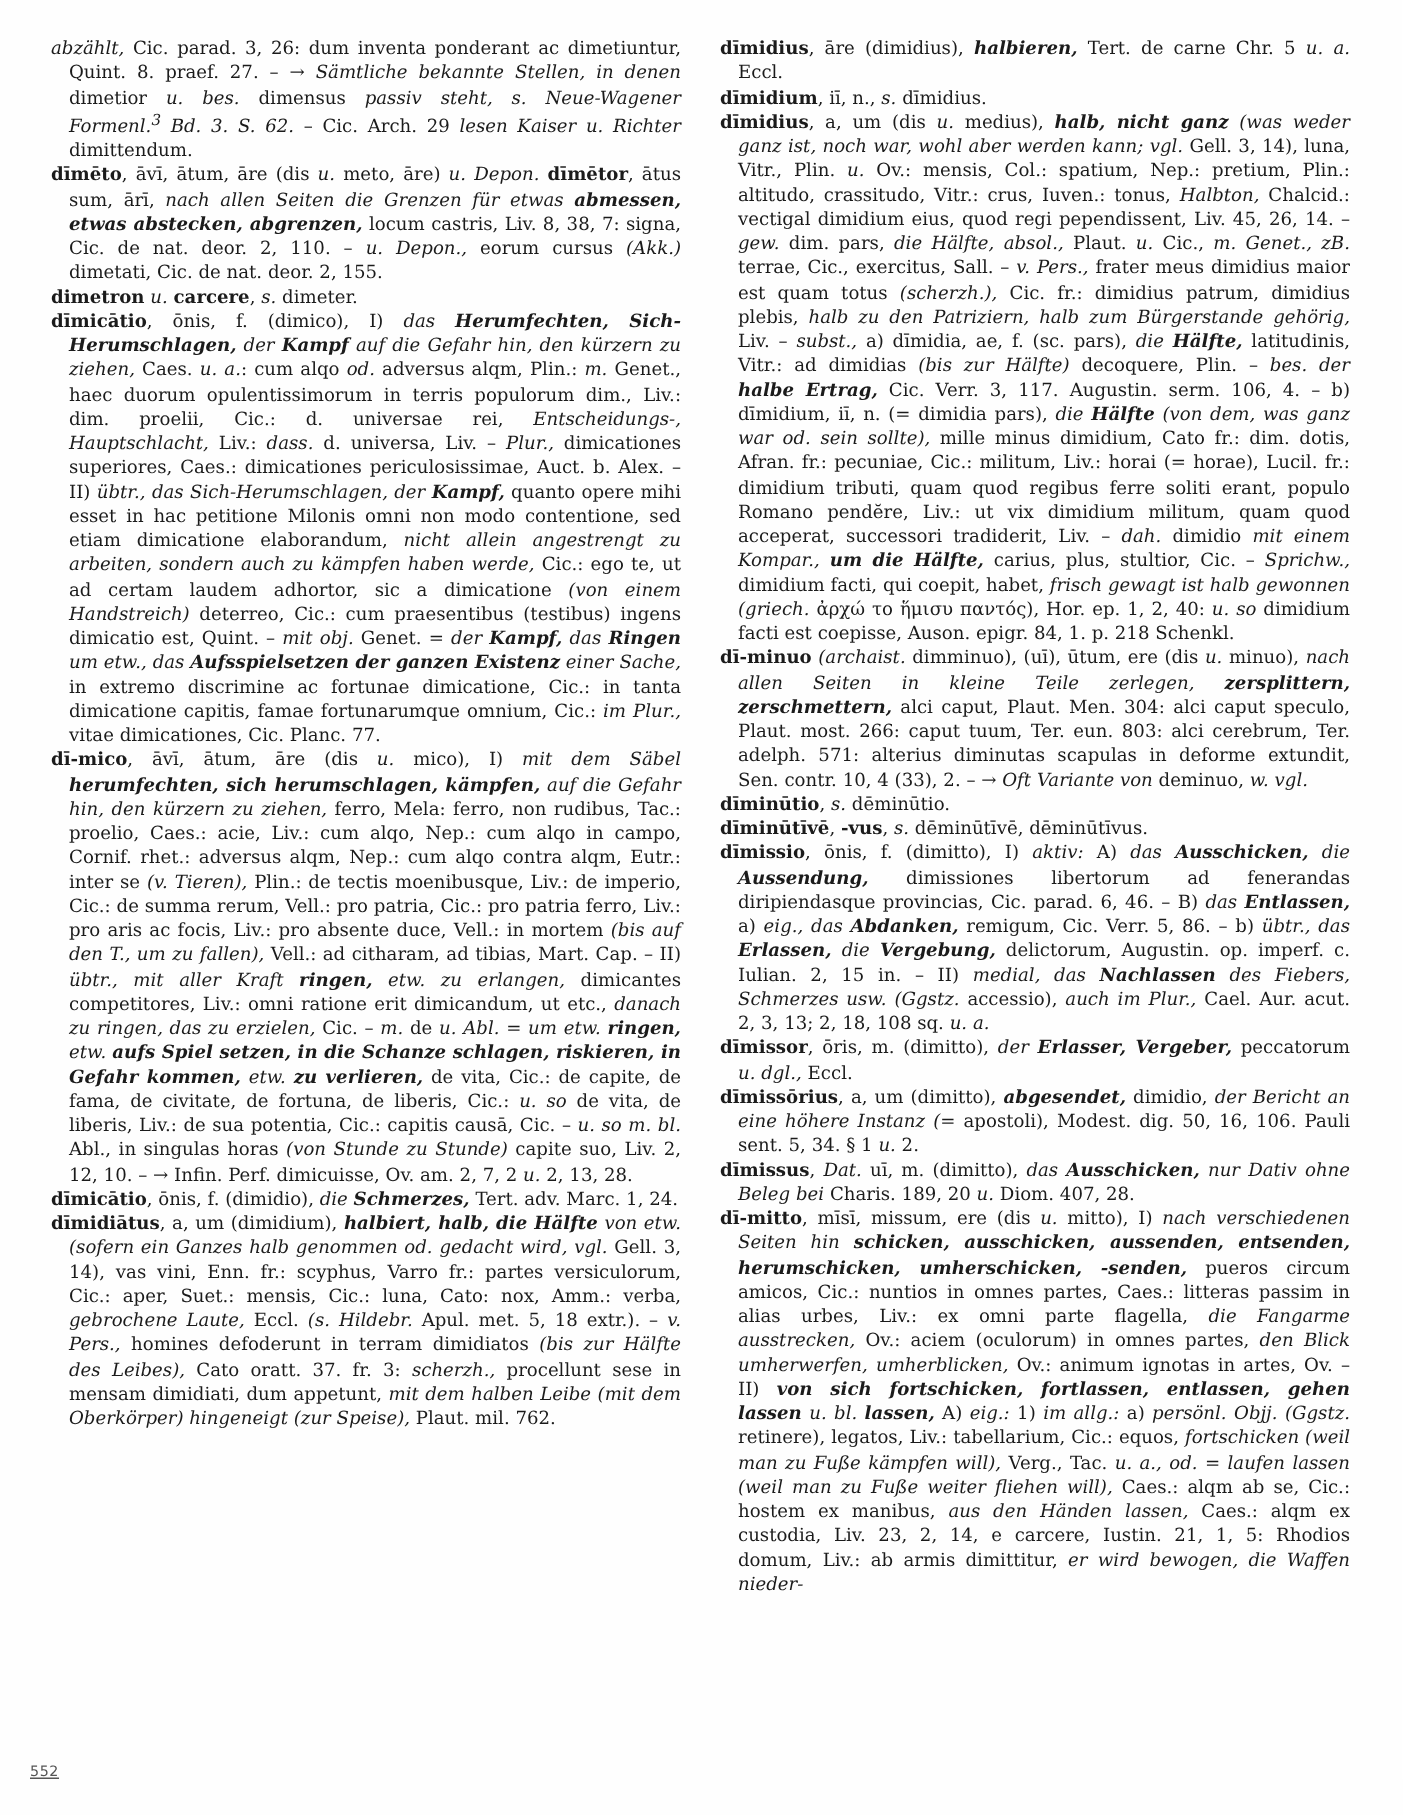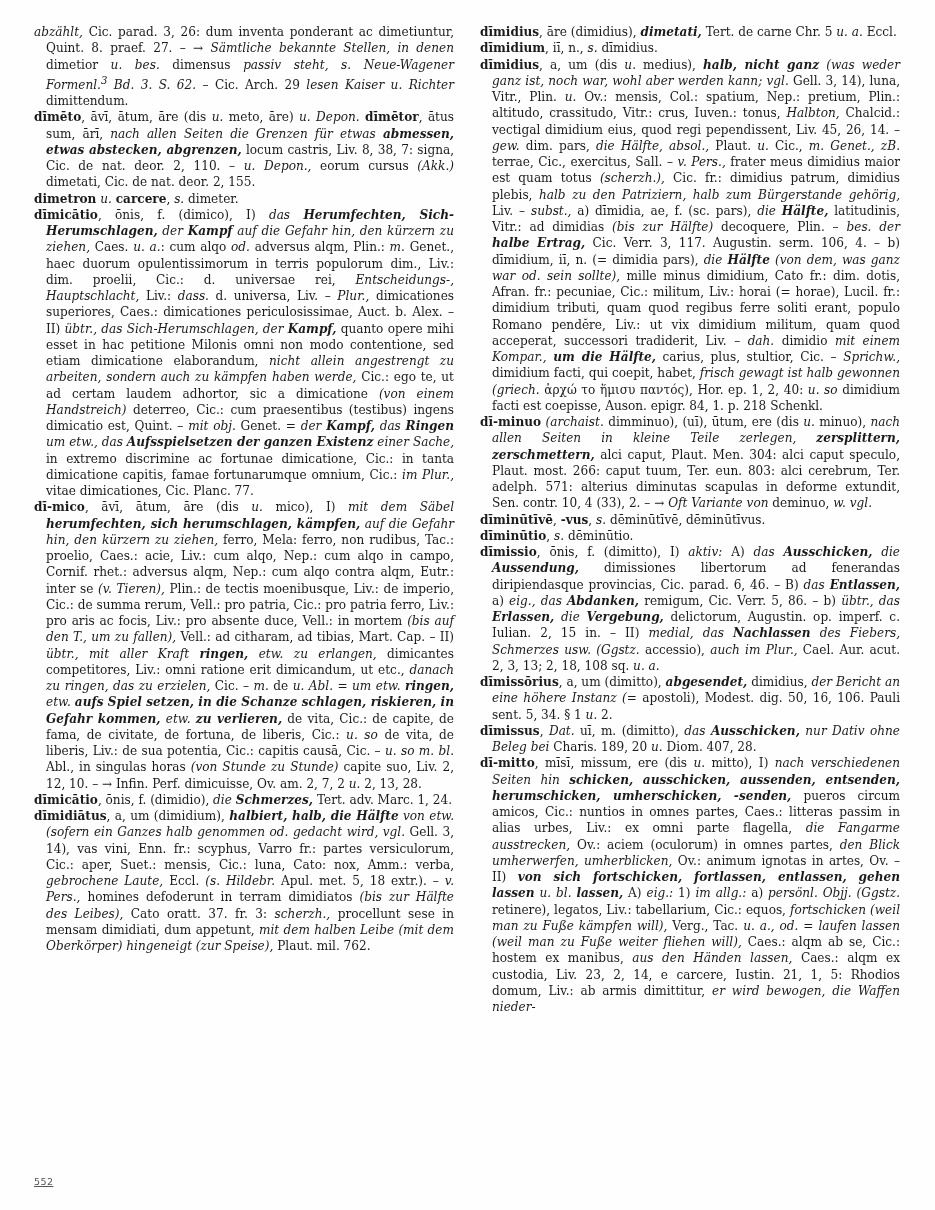--- a/index.html
+++ b/index.html
@@ -37,21 +37,21 @@
     margin:0 0 0 0;
     text-indent:0;
     padding-left:12px;
     text-indent:-12px;
   }
   .hw{font-weight:bold;}
   .it{font-style:italic;}
   .bi{font-weight:bold;font-style:italic;}
   .pageno{
     position:absolute;
-    left:34px;
+    left:20px;
     top:1176px;
     font-size:9.5px;
     color:#555;
     font-family:"DejaVu Sans","Liberation Sans",sans-serif;
     letter-spacing:0.4px;
     text-decoration:underline;
   }
 </style>
 </head>
 <body>
@@ -63,28 +63,29 @@
     <div class="col" id="col-left">
         <p class="entry"><span class="it">abzählt,</span><span> Cic. parad. 3, 26: dum inventa ponderant ac dimetiuntur, Quint. 8. praef. 27. – → </span><span class="it">Sämtliche bekannte Stellen, in denen</span><span> dimetior </span><span class="it">u. bes.</span><span> dimensus </span><span class="it">passiv steht, s. Neue-Wagener Formenl.</span><sup class="it">3</sup><span class="it"> Bd. 3. S. 62.</span><span> – Cic. Arch. 29 </span><span class="it">lesen Kaiser u. Richter</span><span> dimittendum.</span></p>
         <p class="entry"><span class="hw">dīmēto</span><span>, āvī, ātum, āre (dis </span><span class="it">u.</span><span> meto, āre) </span><span class="it">u. Depon.</span><span> </span><span class="hw">dīmētor</span><span>, ātus sum, ārī, </span><span class="it">nach allen Seiten die Grenzen für etwas </span><span class="bi">abmessen, etwas abstecken, abgrenzen,</span><span> locum castris, Liv. 8, 38, 7: signa, Cic. de nat. deor. 2, 110. – </span><span class="it">u. Depon.,</span><span> eorum cursus </span><span class="it">(Akk.)</span><span> dimetati, Cic. de nat. deor. 2, 155.</span></p>
         <p class="entry"><span class="hw">dimetron</span><span> </span><span class="it">u.</span><span> </span><span class="hw">carcere</span><span>, </span><span class="it">s.</span><span> dimeter.</span></p>
         <p class="entry"><span class="hw">dīmicātio</span><span>, ōnis, f. (dimico), I) </span><span class="it">das </span><span class="bi">Herumfechten, Sich-Herumschlagen,</span><span class="it"> der </span><span class="bi">Kampf</span><span class="it"> auf die Gefahr hin, den kürzern zu ziehen,</span><span> Caes. </span><span class="it">u. a.</span><span>: cum alqo </span><span class="it">od.</span><span> adversus alqm, Plin.: </span><span class="it">m.</span><span> Genet., haec duorum opulentissimorum in terris populorum dim., Liv.: dim. proelii, Cic.: d. universae rei, </span><span class="it">Entscheidungs-, Hauptschlacht,</span><span> Liv.: </span><span class="it">dass.</span><span> d. universa, Liv. – </span><span class="it">Plur.,</span><span> dimicationes superiores, Caes.: dimicationes periculosissimae, Auct. b. Alex. – II) </span><span class="it">übtr., das Sich-Herumschlagen, der </span><span class="bi">Kampf,</span><span> quanto opere mihi esset in hac petitione Milonis omni non modo contentione, sed etiam dimicatione elaborandum, </span><span class="it">nicht allein angestrengt zu arbeiten, sondern auch zu kämpfen haben werde,</span><span> Cic.: ego te, ut ad certam laudem adhortor, sic a dimicatione </span><span class="it">(von einem Handstreich)</span><span> deterreo, Cic.: cum praesentibus (testibus) ingens dimicatio est, Quint. – </span><span class="it">mit obj.</span><span> Genet. = </span><span class="it">der </span><span class="bi">Kampf,</span><span class="it"> das </span><span class="bi">Ringen</span><span class="it"> um etw., das </span><span class="bi">Aufsspielsetzen der ganzen Existenz</span><span class="it"> einer Sache,</span><span> in extremo discrimine ac fortunae dimicatione, Cic.: in tanta dimicatione capitis, famae fortunarumque omnium, Cic.: </span><span class="it">im Plur.,</span><span> vitae dimicationes, Cic. Planc. 77.</span></p>
         <p class="entry"><span class="hw">dī-mico</span><span>, āvī, ātum, āre (dis </span><span class="it">u.</span><span> mico), I) </span><span class="it">mit dem Säbel </span><span class="bi">herumfechten, sich herumschlagen, kämpfen,</span><span class="it"> auf die Gefahr hin, den kürzern zu ziehen,</span><span> ferro, Mela: ferro, non rudibus, Tac.: proelio, Caes.: acie, Liv.: cum alqo, Nep.: cum alqo in campo, Cornif. rhet.: adversus alqm, Nep.: cum alqo contra alqm, Eutr.: inter se </span><span class="it">(v. Tieren),</span><span> Plin.: de tectis moenibusque, Liv.: de imperio, Cic.: de summa rerum, Vell.: pro patria, Cic.: pro patria ferro, Liv.: pro aris ac focis, Liv.: pro absente duce, Vell.: in mortem </span><span class="it">(bis auf den T., um zu fallen),</span><span> Vell.: ad citharam, ad tibias, Mart. Cap. – II) </span><span class="it">übtr., mit aller Kraft </span><span class="bi">ringen,</span><span class="it"> etw. zu erlangen,</span><span> dimicantes competitores, Liv.: omni ratione erit dimicandum, ut etc., </span><span class="it">danach zu ringen, das zu erzielen,</span><span> Cic. – </span><span class="it">m.</span><span> de </span><span class="it">u. Abl.</span><span> = </span><span class="it">um etw. </span><span class="bi">ringen,</span><span class="it"> etw. </span><span class="bi">aufs Spiel setzen, in die Schanze schlagen, riskieren, in Gefahr kommen,</span><span class="it"> etw. </span><span class="bi">zu verlieren,</span><span> de vita, Cic.: de capite, de fama, de civitate, de fortuna, de liberis, Cic.: </span><span class="it">u. so</span><span> de vita, de liberis, Liv.: de sua potentia, Cic.: capitis causā, Cic. – </span><span class="it">u. so m. bl.</span><span> Abl., in singulas horas </span><span class="it">(von Stunde zu Stunde)</span><span> capite suo, Liv. 2, 12, 10. – → Infin. Perf. dimicuisse, Ov. am. 2, 7, 2 </span><span class="it">u.</span><span> 2, 13, 28.</span></p>
         <p class="entry"><span class="hw">dīmicātio</span><span>, ōnis, f. (dimidio), </span><span class="it">die </span><span class="bi">Schmerzes,</span><span> Tert. adv. Marc. 1, 24.</span></p>
         <p class="entry"><span class="hw">dīmidiātus</span><span>, a, um (dimidium), </span><span class="bi">halbiert, halb, die Hälfte</span><span class="it"> von etw. (sofern ein Ganzes halb genommen od. gedacht wird, vgl.</span><span> Gell. 3, 14), vas vini, Enn. fr.: scyphus, Varro fr.: partes versiculorum, Cic.: aper, Suet.: mensis, Cic.: luna, Cato: nox, Amm.: verba, </span><span class="it">gebrochene Laute,</span><span> Eccl. </span><span class="it">(s. Hildebr.</span><span> Apul. met. 5, 18 extr.). – </span><span class="it">v. Pers.,</span><span> homines defoderunt in terram dimidiatos </span><span class="it">(bis zur Hälfte des Leibes),</span><span> Cato oratt. 37. fr. 3: </span><span class="it">scherzh.,</span><span> procellunt sese in mensam dimidiati, dum appetunt, </span><span class="it">mit dem halben Leibe (mit dem Oberkörper) hingeneigt (zur Speise),</span><span> Plaut. mil. 762.</span></p>
       </div>
     <div class="col" id="col-right">
-        <p class="entry"><span class="hw">dīmidius</span><span>, āre (dimidius), </span><span class="bi">dimetati,</span><span> Tert. de carne Chr. 5 </span><span class="it">u. a.</span><span> Eccl.</span></p>
+        <p class="entry"><span class="hw">dīmidius</span><span>, āre (dimidius), </span><span class="bi">halbieren,</span><span> Tert. de carne Chr. 5 </span><span class="it">u. a.</span><span> Eccl.</span></p>
         <p class="entry"><span class="hw">dīmidium</span><span>, iī, n., </span><span class="it">s.</span><span> dīmidius.</span></p>
         <p class="entry"><span class="hw">dīmidius</span><span>, a, um (dis </span><span class="it">u.</span><span> medius), </span><span class="bi">halb, nicht ganz</span><span class="it"> (was weder ganz ist, noch war, wohl aber werden kann; vgl.</span><span> Gell. 3, 14), luna, Vitr., Plin. </span><span class="it">u.</span><span> Ov.: mensis, Col.: spatium, Nep.: pretium, Plin.: altitudo, crassitudo, Vitr.: crus, Iuven.: tonus, </span><span class="it">Halbton,</span><span> Chalcid.: vectigal dimidium eius, quod regi pependissent, Liv. 45, 26, 14. – </span><span class="it">gew.</span><span> dim. pars, </span><span class="it">die Hälfte, absol.,</span><span> Plaut. </span><span class="it">u.</span><span> Cic., </span><span class="it">m. Genet., zB.</span><span> terrae, Cic., exercitus, Sall. – </span><span class="it">v. Pers.,</span><span> frater meus dimidius maior est quam totus </span><span class="it">(scherzh.),</span><span> Cic. fr.: dimidius patrum, dimidius plebis, </span><span class="it">halb zu den Patriziern, halb zum Bürgerstande gehörig,</span><span> Liv. – </span><span class="it">subst.,</span><span> a) dīmidia, ae, f. (sc. pars), </span><span class="it">die </span><span class="bi">Hälfte,</span><span> latitudinis, Vitr.: ad dimidias </span><span class="it">(bis zur Hälfte)</span><span> decoquere, Plin. – </span><span class="it">bes. der </span><span class="bi">halbe Ertrag,</span><span> Cic. Verr. 3, 117. Augustin. serm. 106, 4. – b) dīmidium, iī, n. (= dimidia pars), </span><span class="it">die </span><span class="bi">Hälfte</span><span class="it"> (von dem, was ganz war od. sein sollte),</span><span> mille minus dimidium, Cato fr.: dim. dotis, Afran. fr.: pecuniae, Cic.: militum, Liv.: horai (= horae), Lucil. fr.: dimidium tributi, quam quod regibus ferre soliti erant, populo Romano pendĕre, Liv.: ut vix dimidium militum, quam quod acceperat, successori tradiderit, Liv. – </span><span class="it">dah.</span><span> dimidio </span><span class="it">mit einem Kompar., </span><span class="bi">um die Hälfte,</span><span> carius, plus, stultior, Cic. – </span><span class="it">Sprichw.,</span><span> dimidium facti, qui coepit, habet, </span><span class="it">frisch gewagt ist halb gewonnen (griech.</span><span> ἀρχώ το ἥμισυ παντός), Hor. ep. 1, 2, 40: </span><span class="it">u. so</span><span> dimidium facti est coepisse, Auson. epigr. 84, 1. p. 218 Schenkl.</span></p>
         <p class="entry"><span class="hw">dī-minuo</span><span> </span><span class="it">(archaist.</span><span> dimminuo), (uī), ūtum, ere (dis </span><span class="it">u.</span><span> minuo), </span><span class="it">nach allen Seiten in kleine Teile zerlegen, </span><span class="bi">zersplittern, zerschmettern,</span><span> alci caput, Plaut. Men. 304: alci caput speculo, Plaut. most. 266: caput tuum, Ter. eun. 803: alci cerebrum, Ter. adelph. 571: alterius diminutas scapulas in deforme extundit, Sen. contr. 10, 4 (33), 2. – → </span><span class="it">Oft Variante von</span><span> deminuo, </span><span class="it">w. vgl.</span></p>
+        <p class="entry"><span class="hw">dīminūtio</span><span>, </span><span class="it">s.</span><span> dēminūtio.</span></p>
         <p class="entry"><span class="hw">dīminūtīvē</span><span>, </span><span class="hw">-vus</span><span>, </span><span class="it">s.</span><span> dēminūtīvē, dēminūtīvus.</span></p>
-        <p class="entry"><span class="hw">dīminūtio</span><span>, </span><span class="it">s.</span><span> dēminūtio.</span></p>
         <p class="entry"><span class="hw">dīmissio</span><span>, ōnis, f. (dimitto), I) </span><span class="it">aktiv:</span><span> A) </span><span class="it">das </span><span class="bi">Ausschicken,</span><span class="it"> die </span><span class="bi">Aussendung,</span><span> dimissiones libertorum ad fenerandas diripiendasque provincias, Cic. parad. 6, 46. – B) </span><span class="it">das </span><span class="bi">Entlassen,</span><span> a) </span><span class="it">eig., das </span><span class="bi">Abdanken,</span><span> remigum, Cic. Verr. 5, 86. – b) </span><span class="it">übtr., das </span><span class="bi">Erlassen,</span><span class="it"> die </span><span class="bi">Vergebung,</span><span> delictorum, Augustin. op. imperf. c. Iulian. 2, 15 in. – II) </span><span class="it">medial, das </span><span class="bi">Nachlassen</span><span class="it"> des Fiebers, Schmerzes usw. (Ggstz.</span><span> accessio), </span><span class="it">auch im Plur.,</span><span> Cael. Aur. acut. 2, 3, 13; 2, 18, 108 sq. </span><span class="it">u. a.</span></p>
-        <p class="entry"><span class="hw">dīmissōrius</span><span>, a, um (dimitto), </span><span class="bi">abgesendet,</span><span> dimidius, </span><span class="it">der Bericht an eine höhere Instanz (=</span><span> apostoli), Modest. dig. 50, 16, 106. Pauli sent. 5, 34. § 1 </span><span class="it">u.</span><span> 2.</span></p>
+        <p class="entry"><span class="hw">dīmissor</span><span>, ōris, m. (dimitto), </span><span class="it">der </span><span class="bi">Erlasser, Vergeber,</span><span> peccatorum </span><span class="it">u. dgl.,</span><span> Eccl.</span></p>
+        <p class="entry"><span class="hw">dīmissōrius</span><span>, a, um (dimitto), </span><span class="bi">abgesendet,</span><span> dimidio, </span><span class="it">der Bericht an eine höhere Instanz (=</span><span> apostoli), Modest. dig. 50, 16, 106. Pauli sent. 5, 34. § 1 </span><span class="it">u.</span><span> 2.</span></p>
         <p class="entry"><span class="hw">dīmissus</span><span>, </span><span class="it">Dat.</span><span> uī, m. (dimitto), </span><span class="it">das </span><span class="bi">Ausschicken,</span><span class="it"> nur Dativ ohne Beleg bei</span><span> Charis. 189, 20 </span><span class="it">u.</span><span> Diom. 407, 28.</span></p>
         <p class="entry"><span class="hw">dī-mitto</span><span>, mīsī, missum, ere (dis </span><span class="it">u.</span><span> mitto), I) </span><span class="it">nach verschiedenen Seiten hin </span><span class="bi">schicken, ausschicken, aussenden, entsenden, herumschicken, umherschicken, -senden,</span><span> pueros circum amicos, Cic.: nuntios in omnes partes, Caes.: litteras passim in alias urbes, Liv.: ex omni parte flagella, </span><span class="it">die Fangarme ausstrecken,</span><span> Ov.: aciem (oculorum) in omnes partes, </span><span class="it">den Blick umherwerfen, umherblicken,</span><span> Ov.: animum ignotas in artes, Ov. – II) </span><span class="bi">von sich fortschicken, fortlassen, entlassen, gehen lassen</span><span class="it"> u. bl. </span><span class="bi">lassen,</span><span> A) </span><span class="it">eig.:</span><span> 1) </span><span class="it">im allg.:</span><span> a) </span><span class="it">persönl. Objj. (Ggstz.</span><span> retinere), legatos, Liv.: tabellarium, Cic.: equos, </span><span class="it">fortschicken (weil man zu Fuße kämpfen will),</span><span> Verg., Tac. </span><span class="it">u. a., od.</span><span> = </span><span class="it">laufen lassen (weil man zu Fuße weiter fliehen will),</span><span> Caes.: alqm ab se, Cic.: hostem ex manibus, </span><span class="it">aus den Händen lassen,</span><span> Caes.: alqm ex custodia, Liv. 23, 2, 14, e carcere, Iustin. 21, 1, 5: Rhodios domum, Liv.: ab armis dimittitur, </span><span class="it">er wird bewogen, die Waffen nieder-</span></p>
       </div>
 
   </div>
 
   <div class="pageno">552</div>
 
 </div>
 

